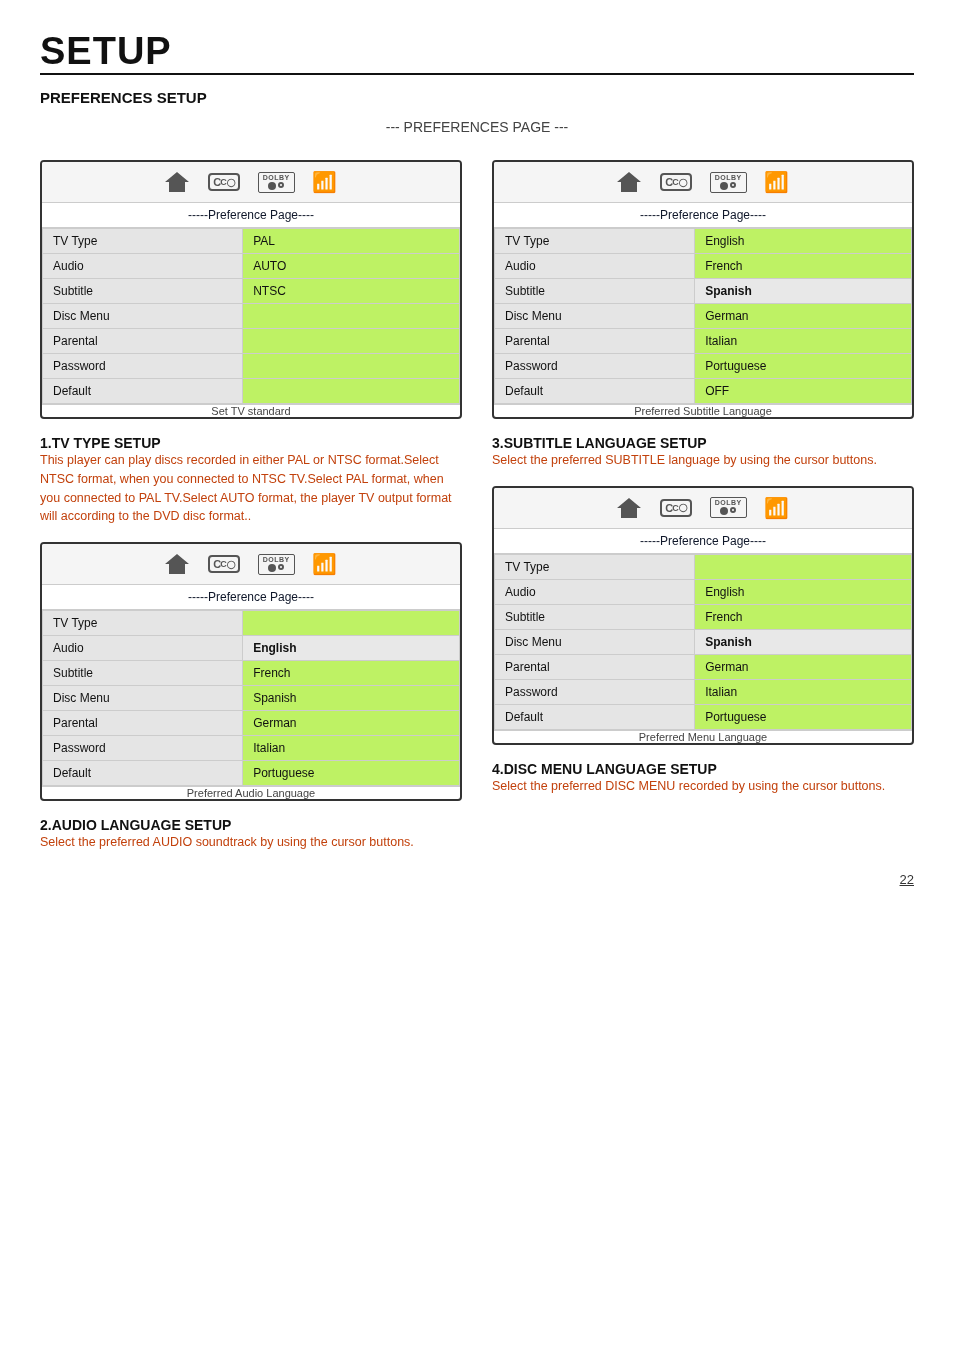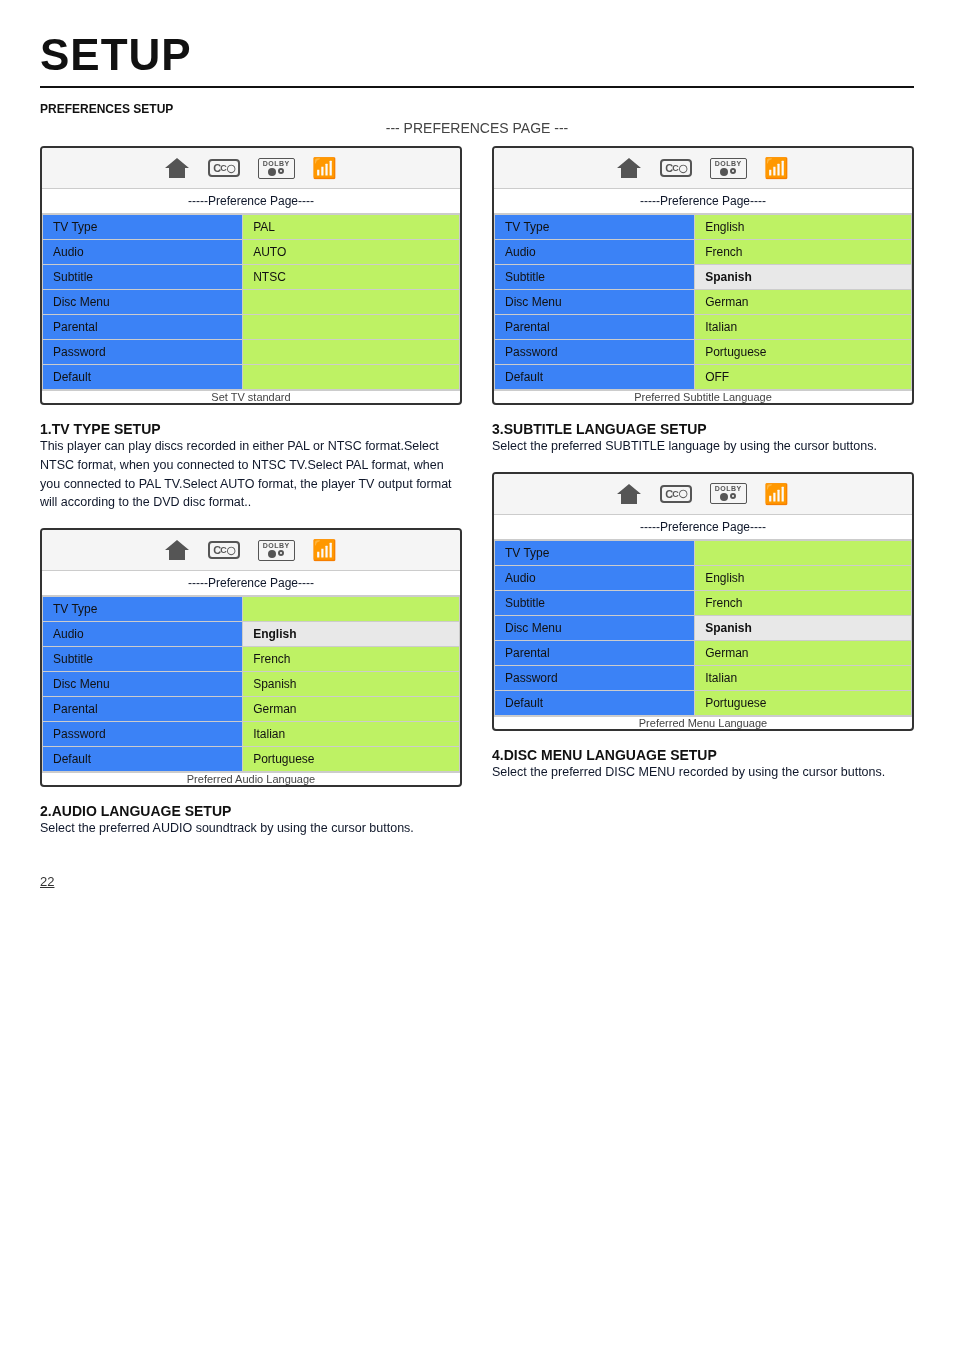--- a/index.html
+++ b/index.html
@@ -7,43 +7,42 @@
       background: #fff;
       font-family: Arial, Helvetica, sans-serif;
       font-size: 13px;
       color: #111;
       width: 954px;
       min-height: 1352px;
       padding: 30px 40px;
     }
 
     h1.page-title {
-      font-size: 44px;
+      font-size: 38px;
       font-weight: 900;
       letter-spacing: 1px;
-      margin-bottom: 6px;
     }
 
     hr.title-hr {
       border: none;
       border-top: 2px solid #111;
       margin-bottom: 14px;
     }
 
     h2.section-title {
-      font-size: 12px;
+      font-size: 15px;
       font-weight: 900;
-      margin-bottom: 4px;
+      margin-bottom: 13px;
     }
 
     .pref-page-header {
       text-align: center;
       font-size: 14px;
       color: #444;
-      margin-bottom: 10px;
+      margin-bottom: 25px;
     }
 
     
     .main-grid {
       display: grid;
       grid-template-columns: 1fr 1fr;
       gap: 24px 30px;
     }
 
     .col-left, .col-right {
@@ -122,21 +121,21 @@
     }
 
     .menu-table td {
       border: 1px solid #ccc;
       padding: 5px 10px;
       font-size: 12px;
     }
 
     .menu-table .menu-label {
       width: 48%;
-      background: #3b82f6;
+      background: #e5e5e5;
       margin-left: 16px;
     }
 
     .menu-table .menu-value {
       width: 52%;
       background: #bef264;
     }
 
     .menu-table .menu-value.highlight {
       background: #e8e8e8;
@@ -147,33 +146,33 @@
       text-align: center;
       font-size: 11px;
       border-top: 1px solid #ccc;
       color: #444;
     }
 
     
     .section-desc {
       font-size: 12.5px;
       line-height: 1.5;
-      color: #0f172a;
+      color: #c2410c;
     }
 
     .section-heading {
       font-size: 14px;
       font-weight: 900;
     }
 
     
     .page-number {
-      text-align: left;
+      text-align: right;
       font-size: 13px;
-      margin-top: 36px;
+      margin-top: 20px;
       color: #333;
       text-decoration: underline;
     }
 
     
     .home-icon-svg {
       width: 26px;
       height: 22px;
     }
 

